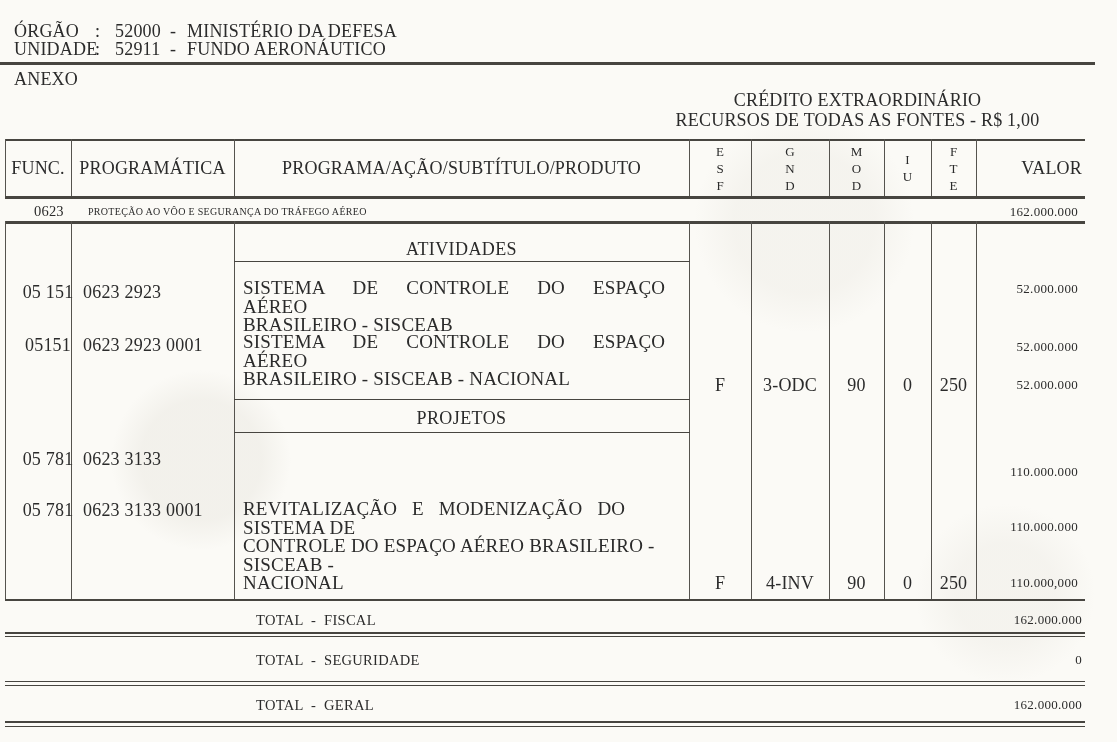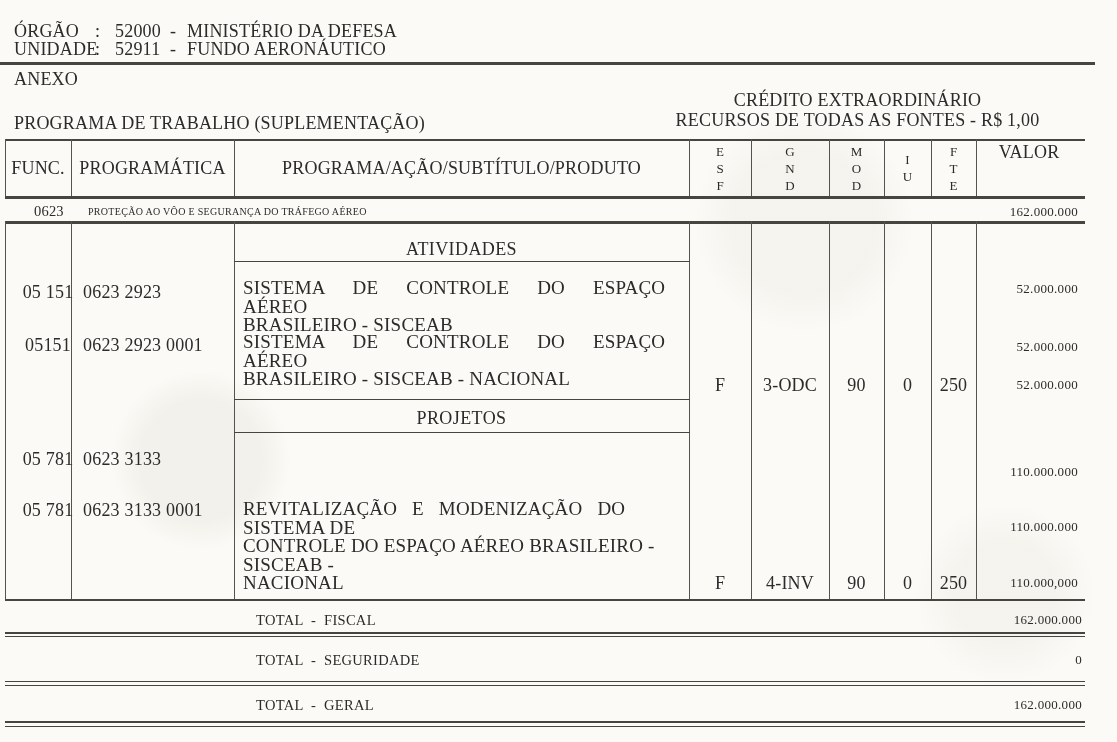--- a/index.html
+++ b/index.html
@@ -39,21 +39,20 @@
   <div class="abs t" style="left:14px;top:41px;">
     <span style="display:inline-block;width:81px;">UNIDADE</span><span style="display:inline-block;width:20px;">:</span><span style="display:inline-block;width:55px;">52911</span><span style="display:inline-block;width:17px;">-</span><span>FUNDO AERONÁUTICO</span>
   </div>
   <div class="hline" style="left:0;top:62px;width:1095px;height:3px;"></div>
 
   <div class="abs t" style="left:14px;top:71px;">ANEXO</div>
 
   <div class="abs t center" style="left:630px;top:92px;width:455px;">CRÉDITO EXTRAORDINÁRIO</div>
   <div class="abs t center" style="left:630px;top:112px;width:455px;">RECURSOS DE TODAS AS FONTES - R$ 1,00</div>
 
-  <div class="abs t" style="left:14px;top:115px;">PROGRAMA DE TRABALHO (SUPLEMENTAÇÃO)</div>
 
   <div class="hline" style="left:5px;top:139px;width:1080px;height:2px;"></div>
 
   <div class="vline" style="left:5px;top:139px;height:58px;"></div>
   <div class="vline" style="left:71px;top:139px;height:58px;"></div>
   <div class="vline" style="left:234px;top:139px;height:58px;"></div>
   <div class="vline" style="left:689px;top:139px;height:58px;"></div>
   <div class="vline" style="left:751px;top:139px;height:58px;"></div>
   <div class="vline" style="left:829px;top:139px;height:58px;"></div>
   <div class="vline" style="left:884px;top:139px;height:58px;"></div>
@@ -70,21 +69,21 @@
 N
 D</div>
   <div class="abs stack" style="left:829px;top:143px;width:55px;">M
 O
 D</div>
   <div class="abs stack" style="left:884px;top:151px;width:47px;">I
 U</div>
   <div class="abs stack" style="left:931px;top:143px;width:45px;">F
 T
 E</div>
-  <div class="abs t center" style="left:976px;top:144px;width:106px;">VALOR</div>
+  <div class="abs t center" style="left:976px;top:160px;width:106px;text-align:right;">VALOR</div>
 
   <div class="hline" style="left:5px;top:196px;width:1080px;height:3px;"></div>
 
   <div class="abs t" style="left:34px;top:203px;font-size:14.5px;">0623</div>
   <div class="abs t" style="left:88px;top:203px;font-size:10px;letter-spacing:.3px;">PROTEÇÃO AO VÔO E SEGURANÇA DO TRÁFEGO AÉREO</div>
   <div class="abs valor" style="left:900px;top:204px;width:178px;">162.000.000</div>
   <div class="hline" style="left:5px;top:221px;width:1080px;height:3px;"></div>
 
   <div class="vline" style="left:5px;top:221px;height:379px;"></div>
   <div class="vline" style="left:71px;top:221px;height:379px;"></div>

